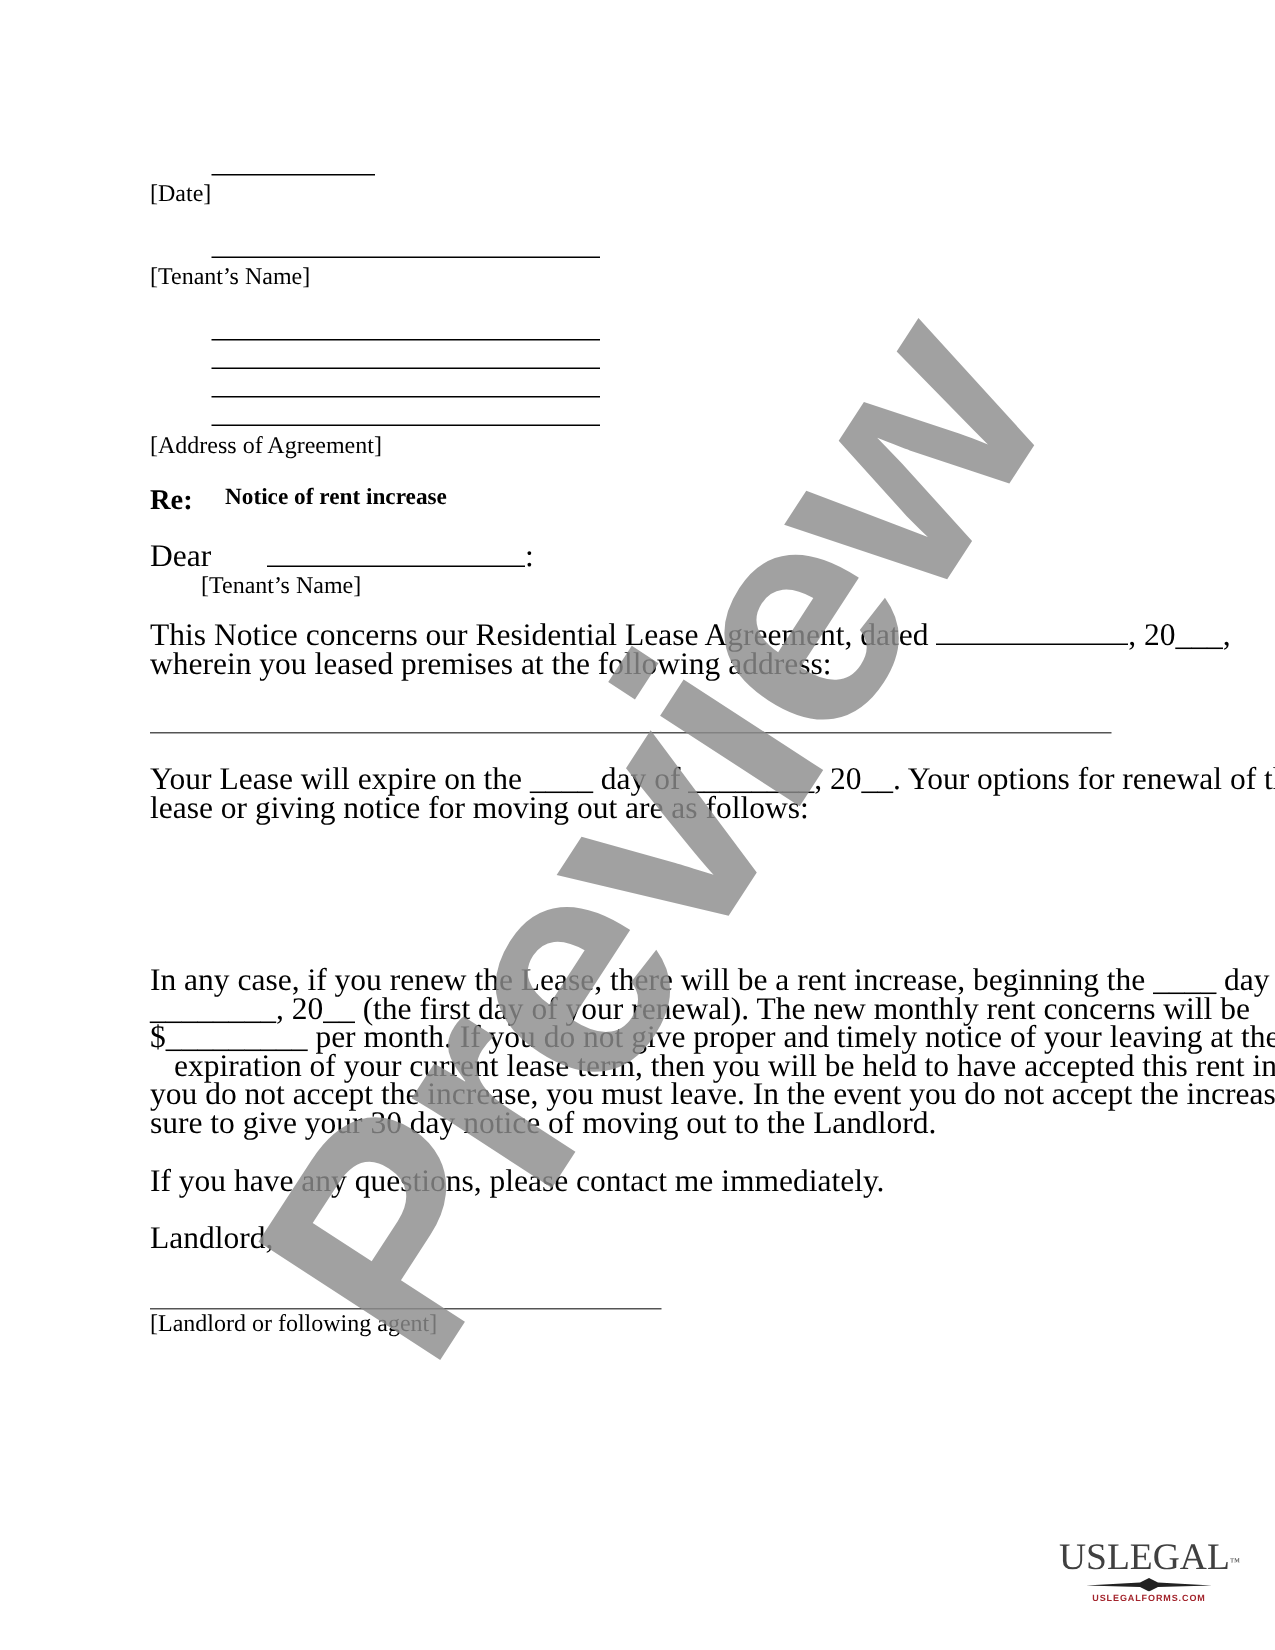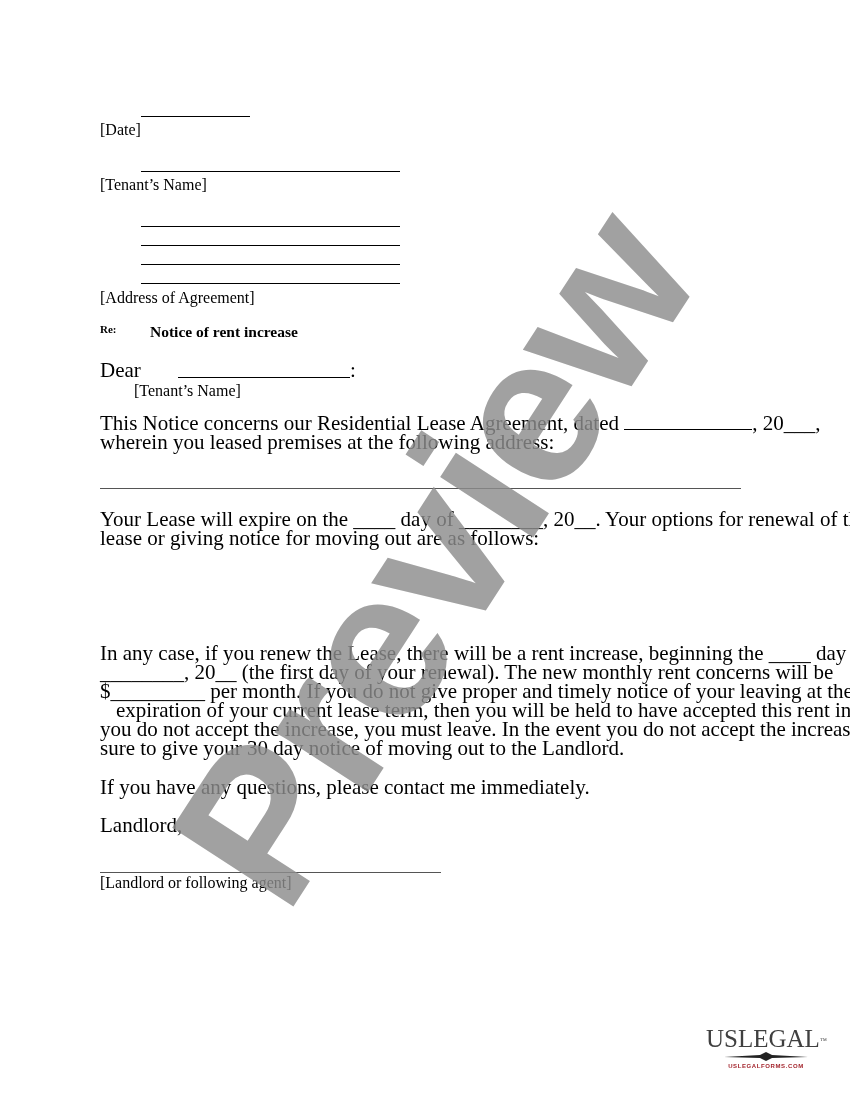--- a/index.html
+++ b/index.html
@@ -29,21 +29,21 @@
 
 <div class="rule" style="left:141px; top:171px; width:259px;"></div>
 <div class="abs small" style="left:100px; top:176px;">[Tenant’s Name]</div>
 
 <div class="rule" style="left:141px; top:226px; width:259px;"></div>
 <div class="rule" style="left:141px; top:245px; width:259px;"></div>
 <div class="rule" style="left:141px; top:264px; width:259px;"></div>
 <div class="rule" style="left:141px; top:283px; width:259px;"></div>
 <div class="abs small" style="left:100px; top:289px;">[Address of Agreement]</div>
 
-<div class="abs bold" style="left:100px; top:323px; font-size:11px;">Re:</div>
+<div class="abs bold" style="left:100px; top:323px; font-size:19px;">Re:</div>
 <div class="abs bold" style="left:150px; top:323px; font-size:15.5px;">Notice of rent increase</div>
 
 <div class="abs body-text" style="left:100px; top:361px;">Dear</div>
 <div class="rule" style="left:178px; top:377px; width:172px;"></div>
 <div class="abs body-text" style="left:350px; top:361px;">:</div>
 <div class="abs small" style="left:134px; top:382px;">[Tenant’s Name]</div>
 
 <div class="abs body-text" style="left:100px; top:414px; white-space:nowrap;">
   <span>This Notice concerns our Residential Lease Agreement, dated</span>
   <span class="uline" style="width:128px;"></span><span>, 20___,</span>

